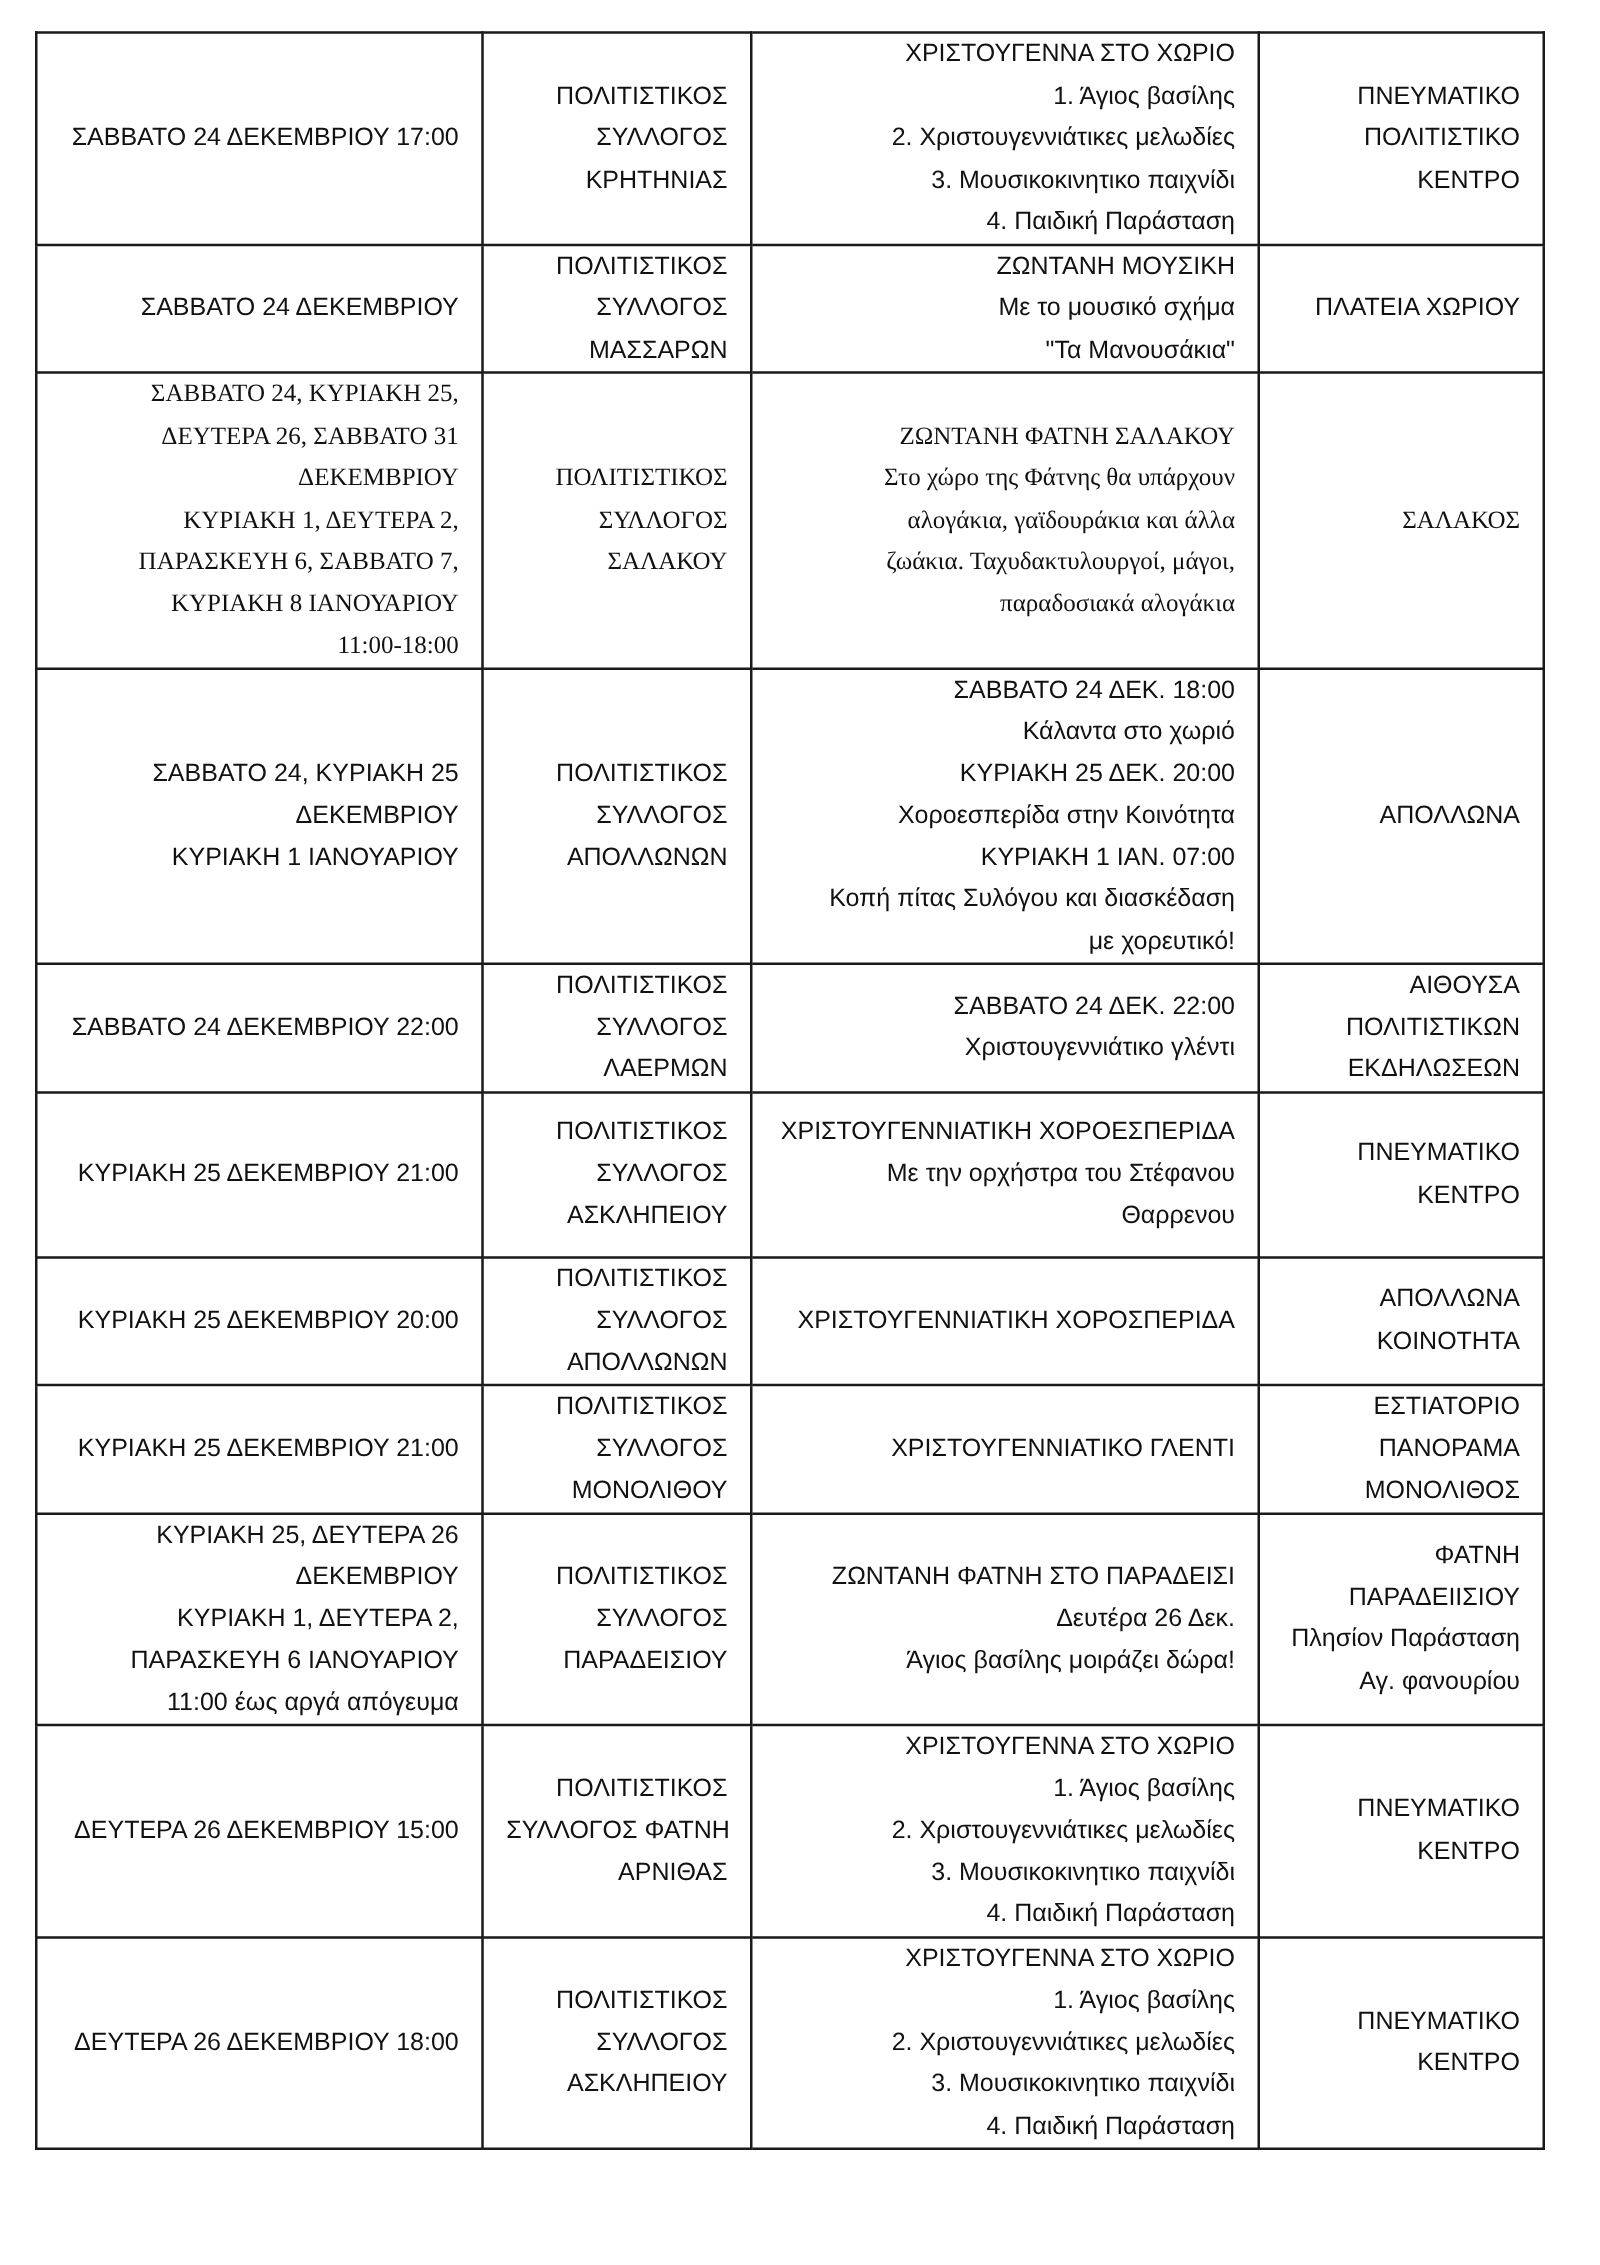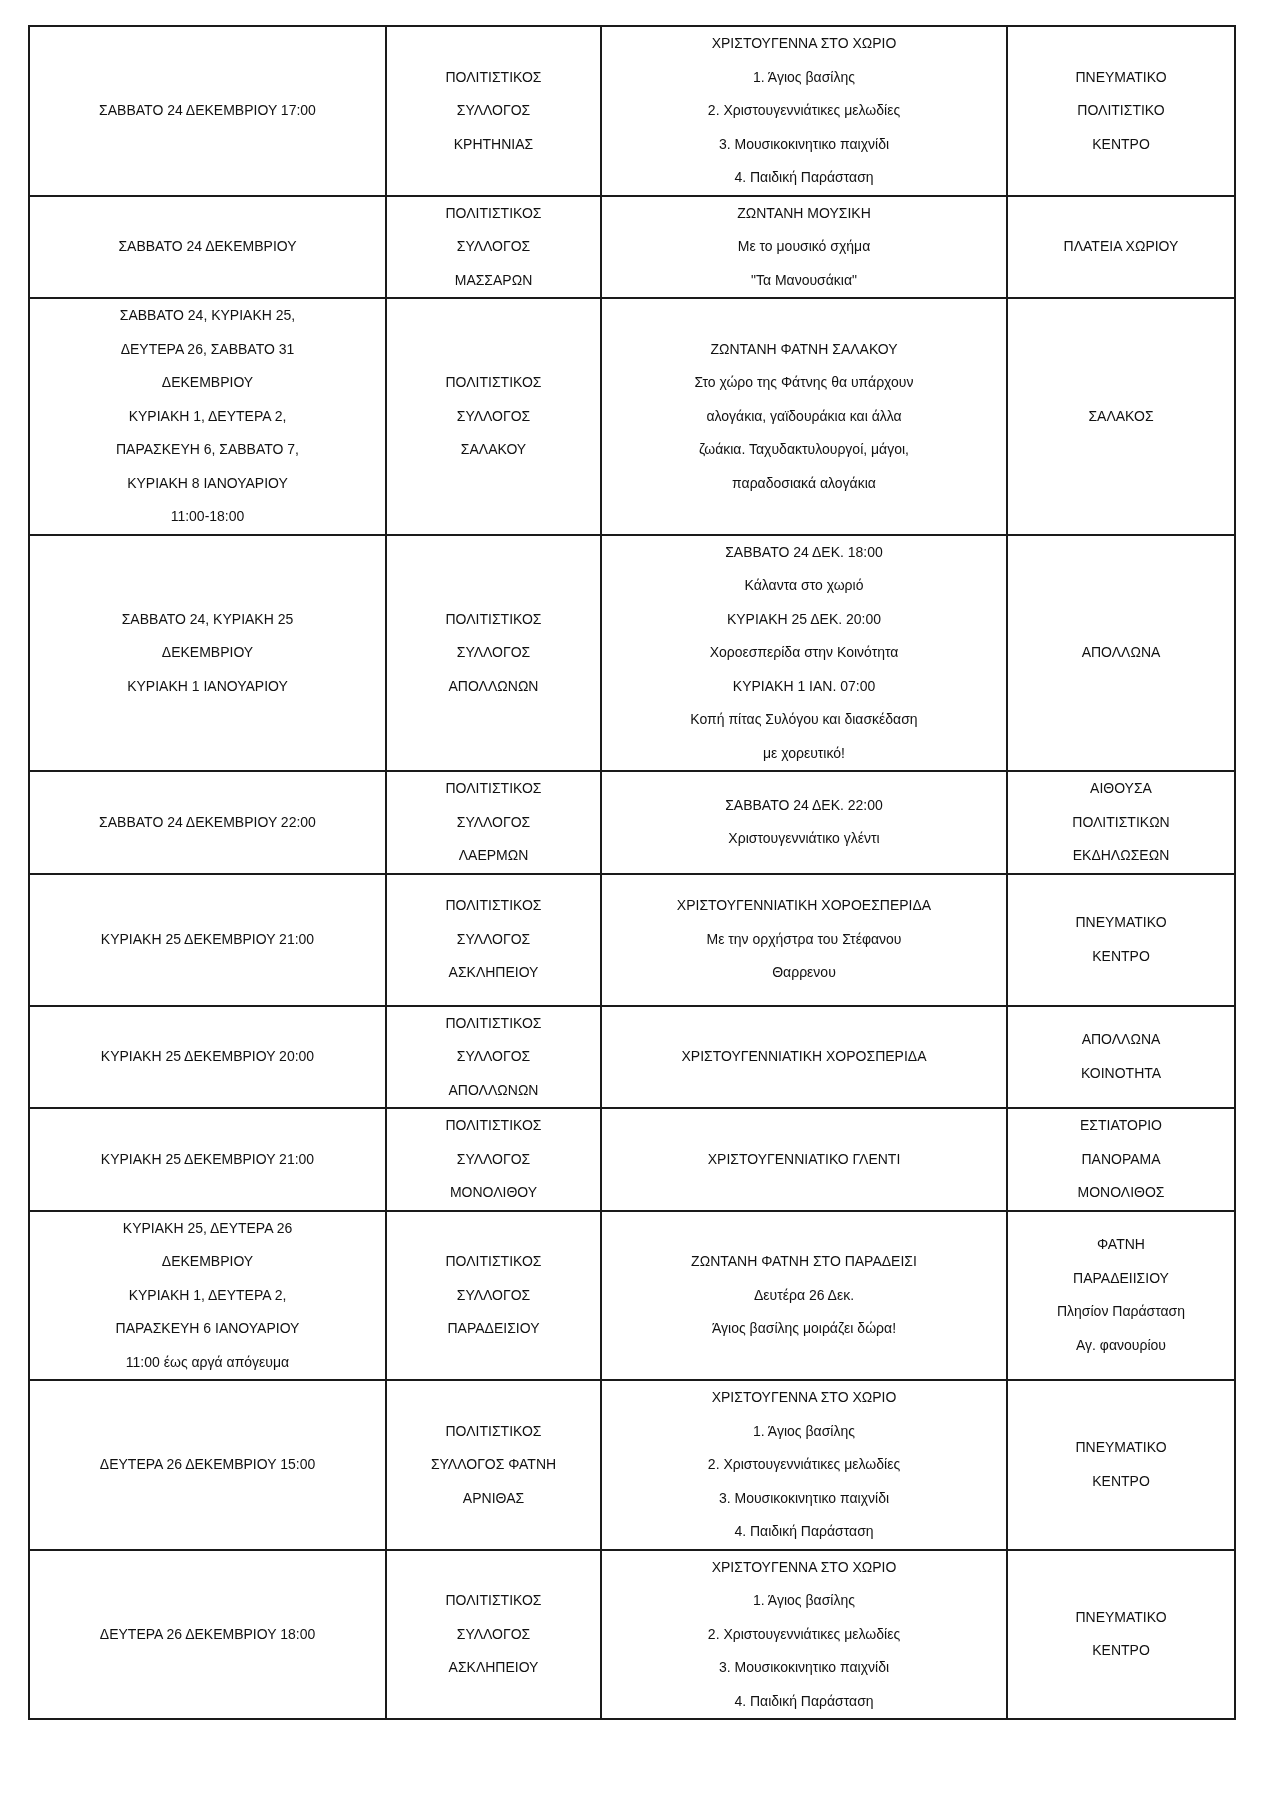--- a/index.html
+++ b/index.html
@@ -9,34 +9,34 @@
       color: #111111;
     }
     .page {
       position: absolute; left: 28px; top: 25px; width: 1206px;
     }
     table.sched {
       border-collapse: collapse; width: 1206px; table-layout: fixed;
     }
     table.sched td {
       border: 2px solid #1a1a1a;
-      text-align: center; vertical-align: middle;
-      font-size: 14px; line-height: 33.5px;
-      padding: 0 4px;
+      text-align: right; vertical-align: middle;
+      font-size: 20px; line-height: 33.5px;
+      padding: 0 18px;
       white-space: nowrap;
       overflow: hidden;
     }
     col.c-date { width: 357px; }
     col.c-org { width: 215px; }
     col.c-event { width: 406px; }
     col.c-loc { width: 228px; }
     .line { display: block; }
     tr.r1 td { height: 163px; }
     tr.r2 td { height: 98px; }
-    tr.r3 td { height: 230px; }
+    tr.r3 td { height: 230px; font-family: Liberation Serif, serif; }
     tr.r4 td { height: 230px; }
     tr.r5 td { height: 98px; }
     tr.r6 td { height: 130px; }
     tr.r7 td { height: 98px; }
     tr.r8 td { height: 98px; }
     tr.r9 td { height: 164px; }
     tr.r10 td { height: 164px; }
     tr.r11 td { height: 164px; }
   </style>
 </head>

